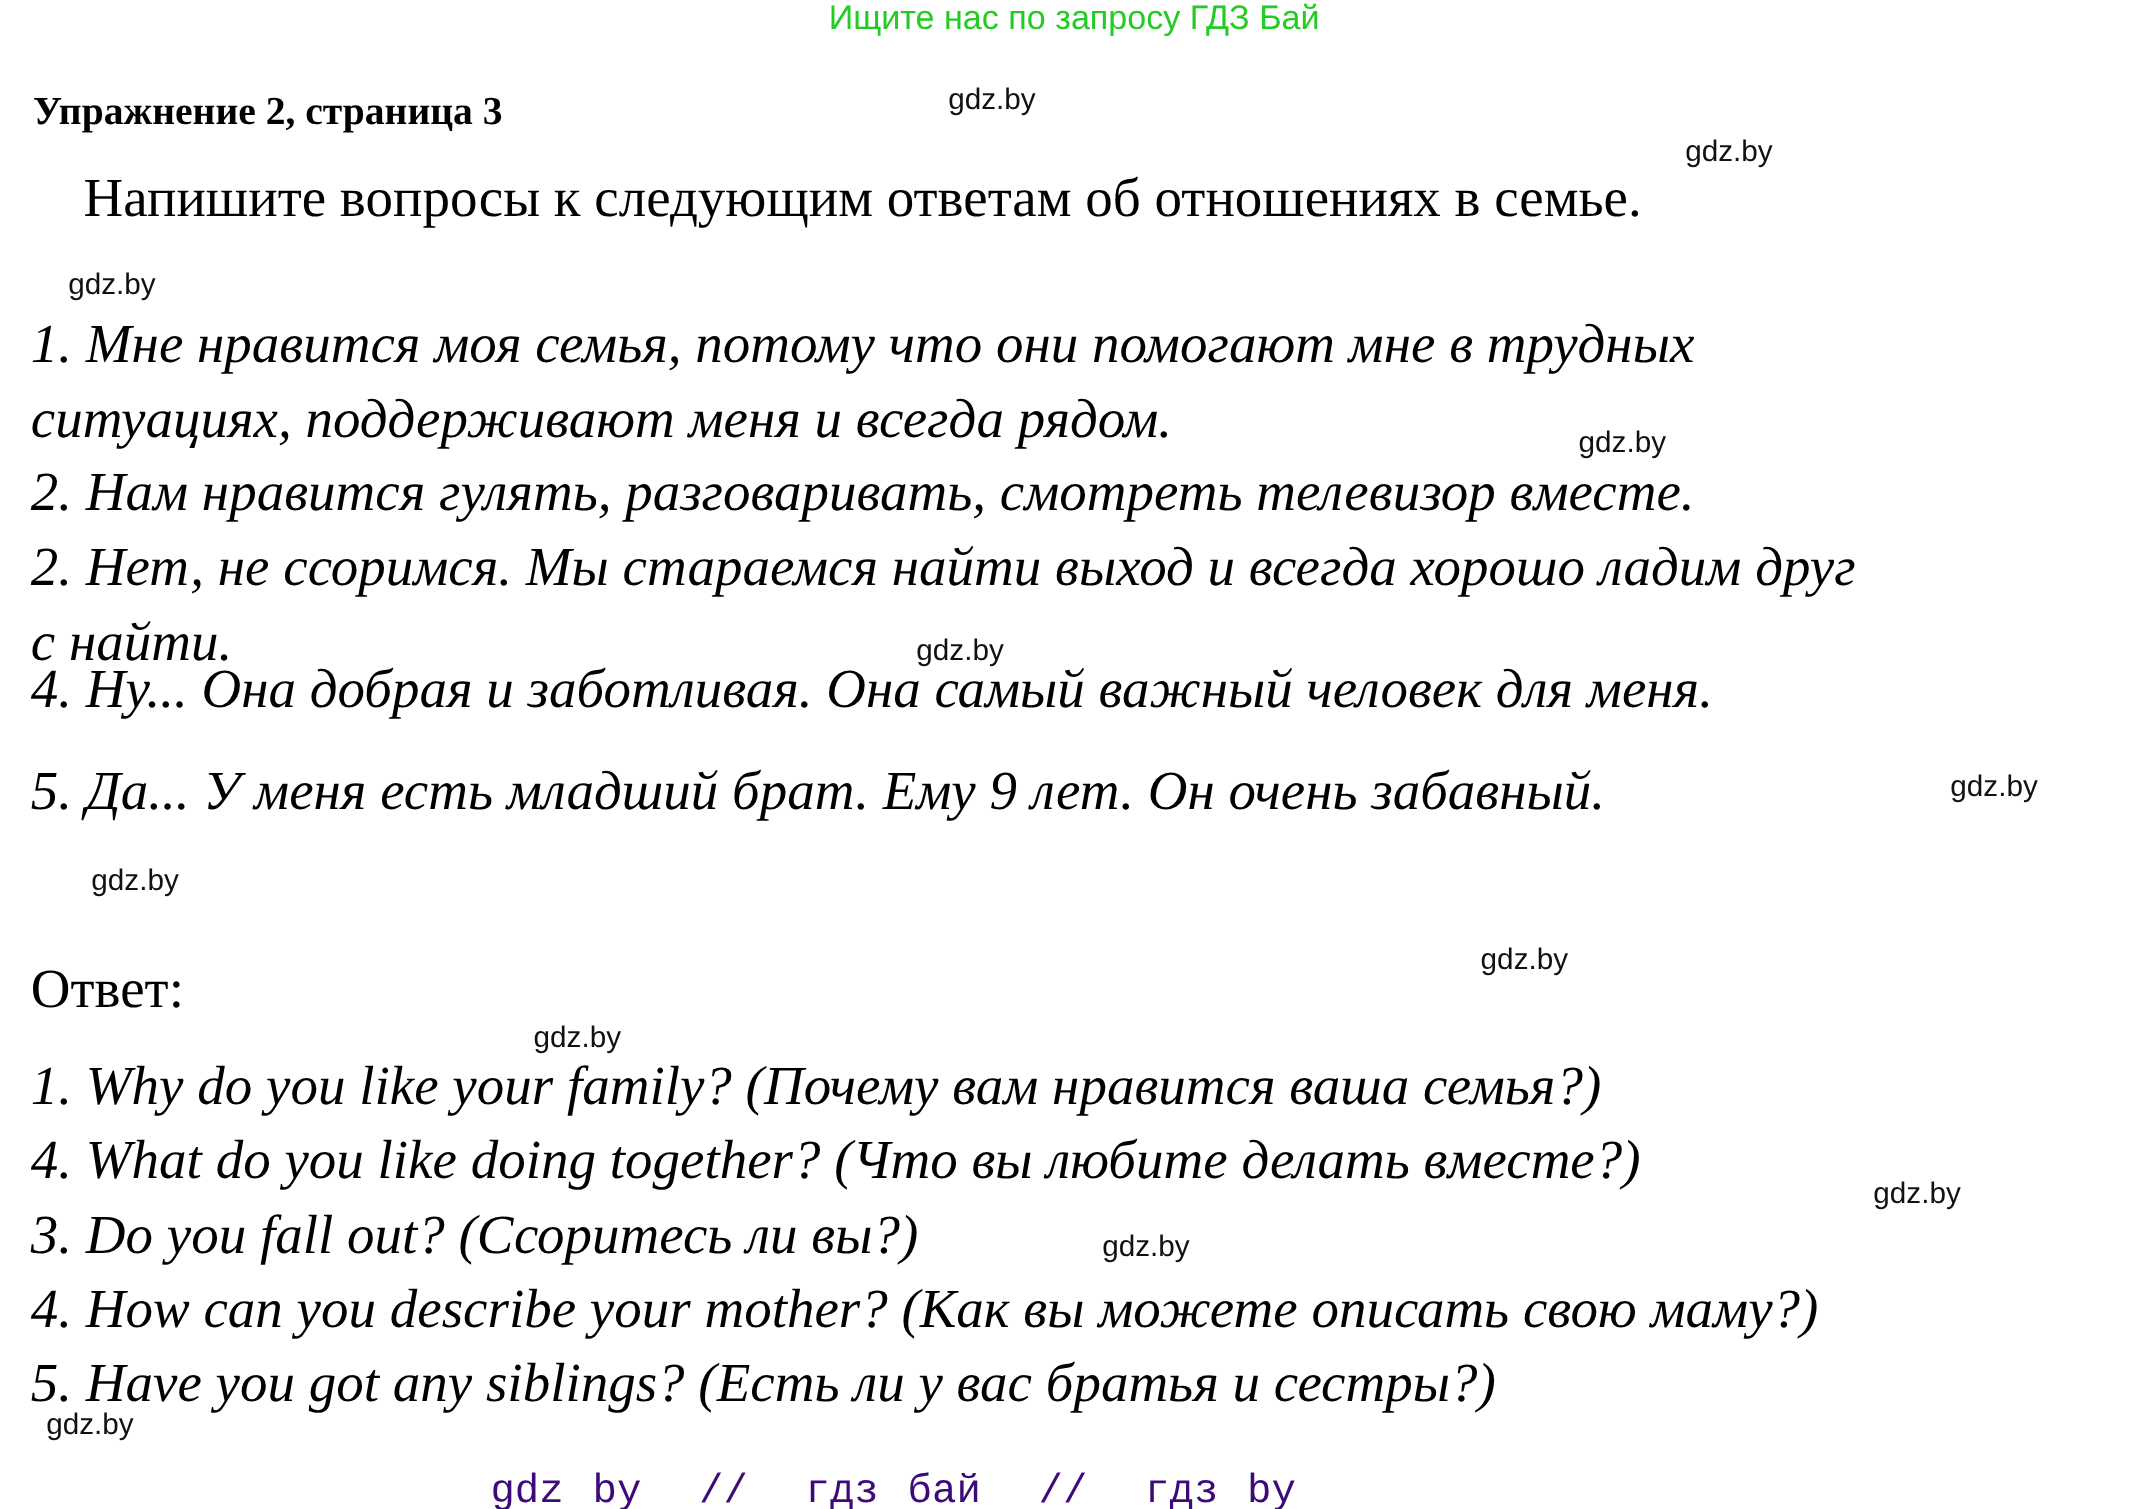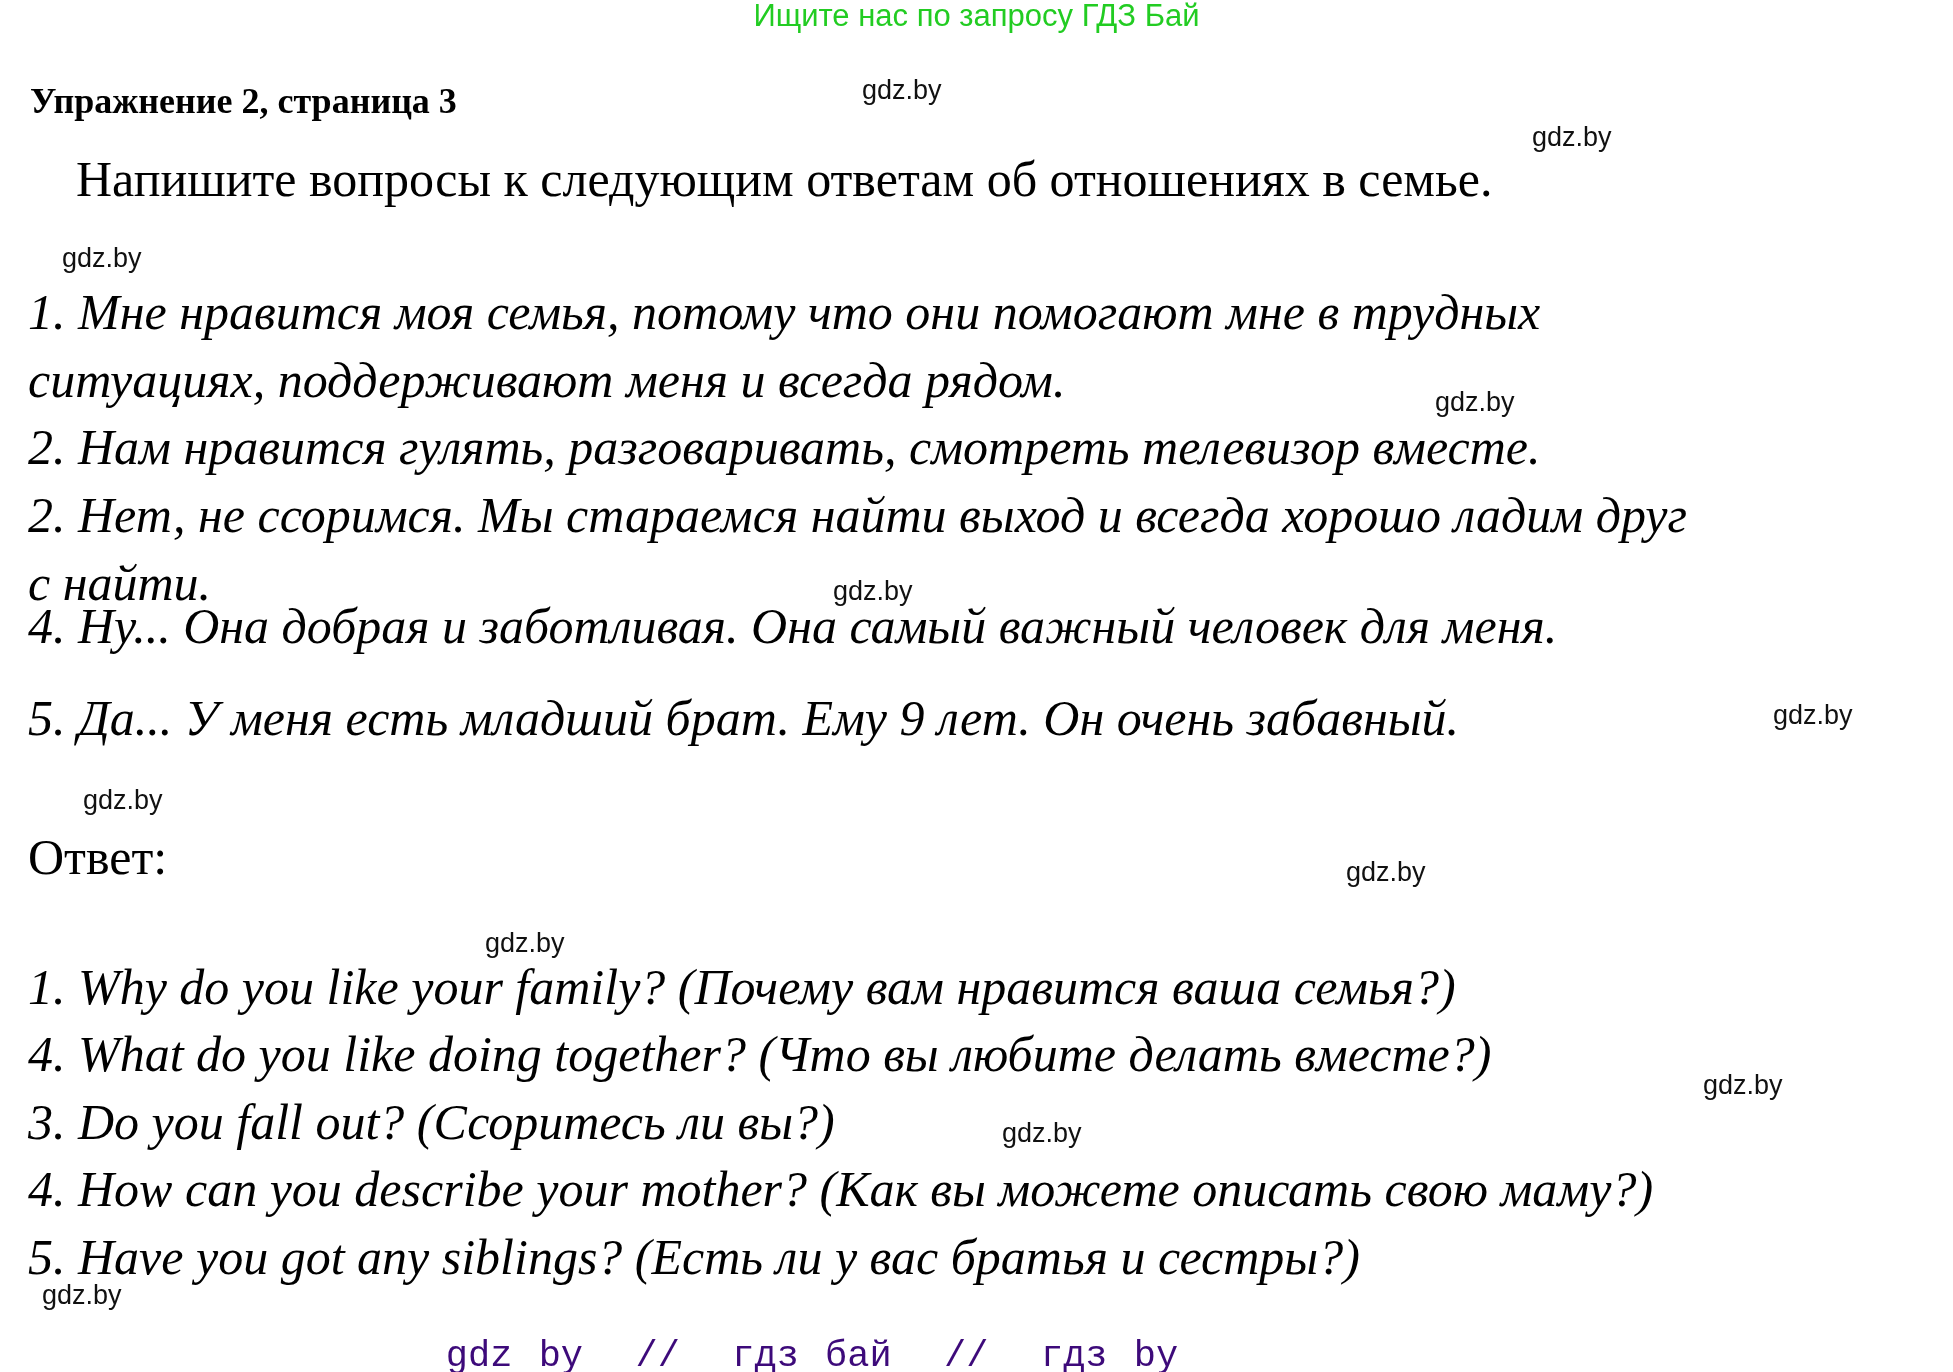--- a/index.html
+++ b/index.html
@@ -3,21 +3,21 @@
 <meta charset="utf-8">
 <style>
   html, body { margin:0; padding:0; background:#ffffff; }
   body { width:1953px; height:1372px; position:relative; overflow:hidden; font-family:"Liberation Serif", serif; color:#000; }
   .abs { position:absolute; white-space:nowrap; }
   .banner { top:-2px; left:0; width:1953px; text-align:center; color:#22cc22; font-family:"Liberation Sans", sans-serif; font-size:31px; }
   .title { left:30px; top:80px; font-size:36px; font-weight:bold; }
   .instr { left:28px; top:150px; font-size:50px;margin-left:48px; }
   .line { left:28px; font-size:50px;font-style:italic; }
   .wm { font-family:"Liberation Sans", sans-serif; font-size:27px; color:#111; }
-  .answer-label { left:28px; top:828px; font-size:50px;text-align:right; }
+  .answer-label { left:28px; top:869px; font-size:50px;text-align:right; }
   .footer { top:1335px; left:0; width:1624px; text-align:center; color:#3d0a7a; font-family:Liberation Mono, monospace; font-size:37px; word-spacing:4px; }
 </style>
 </head>
 <body>
 
 <div class="abs banner">Ищите нас по запросу ГДЗ Бай</div>
 
 <div class="abs title">Упражнение 2, страница 3</div>
 <div class="abs instr">Напишите вопросы к следующим ответам об отношениях в семье.</div>
 

